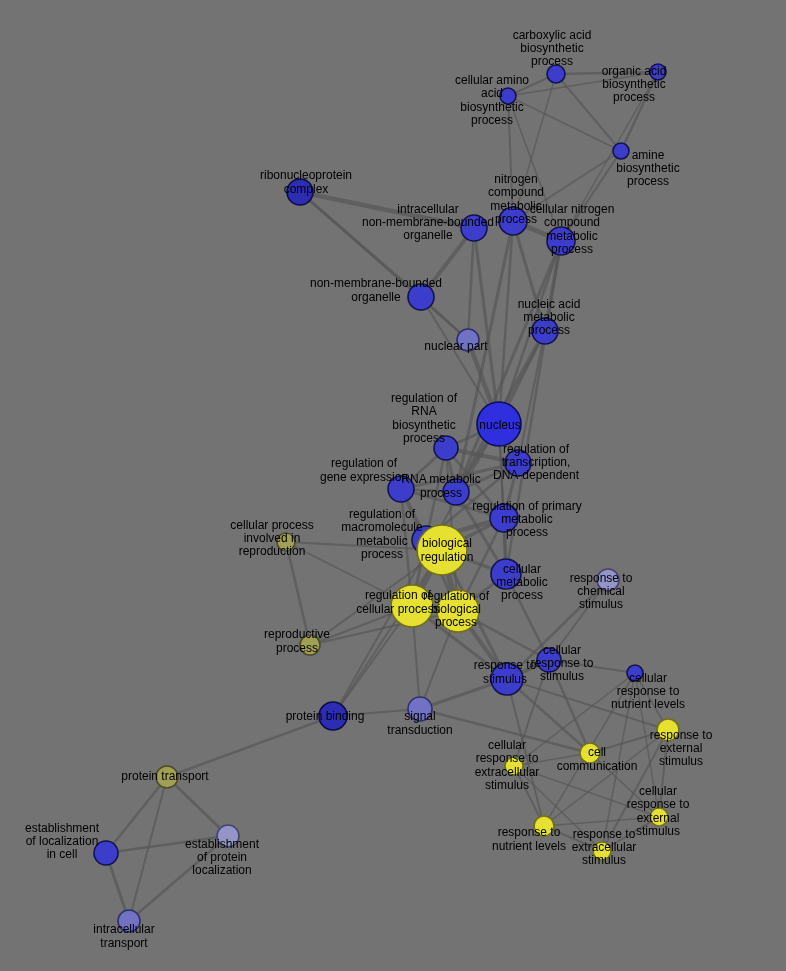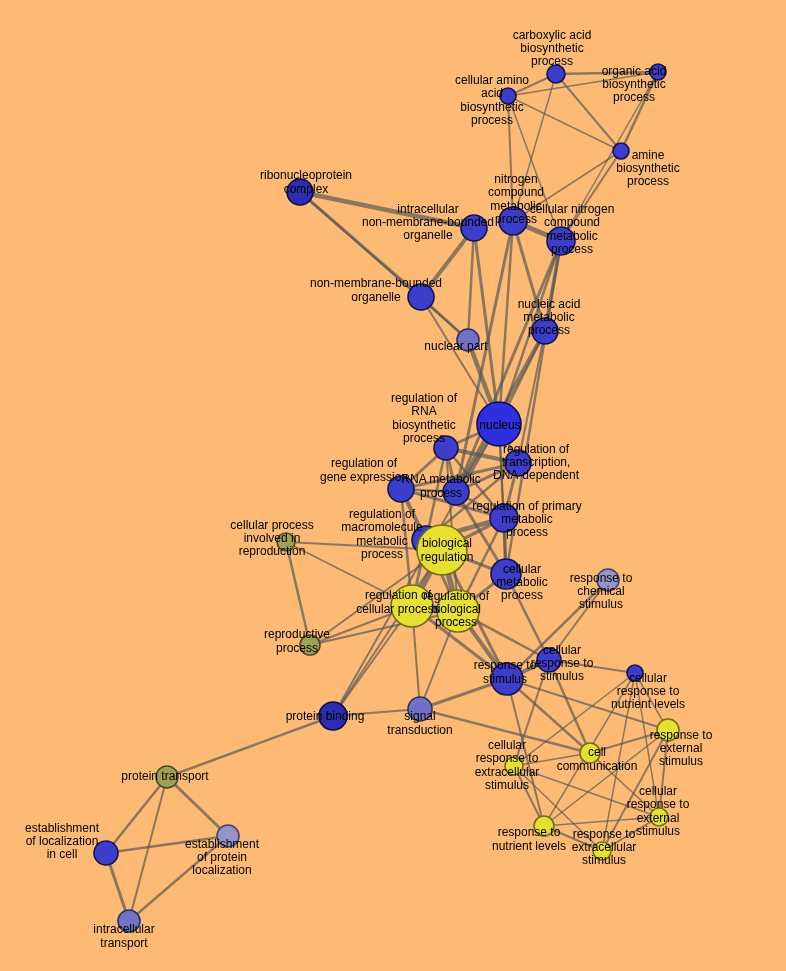--- a/index.html
+++ b/index.html
@@ -5,21 +5,21 @@
   html, body {
     margin: 0;
     padding: 0;
     background: #ffffff;
     font-family: "Liberation Sans", sans-serif;
   }
   .stage {
     position: relative;
     width: 786px;
     height: 971px;
-    background: #fdba74;
+    background: #737373;
     overflow: hidden;
   }
   svg { display: block; }
   .edge { stroke-opacity: 0.68; }
   .node { stroke-width: 1.6; }
   .node-label {
     font-family: "Liberation Sans", sans-serif;
     font-size: 12px;
     fill: #000000;
     text-anchor: middle;

